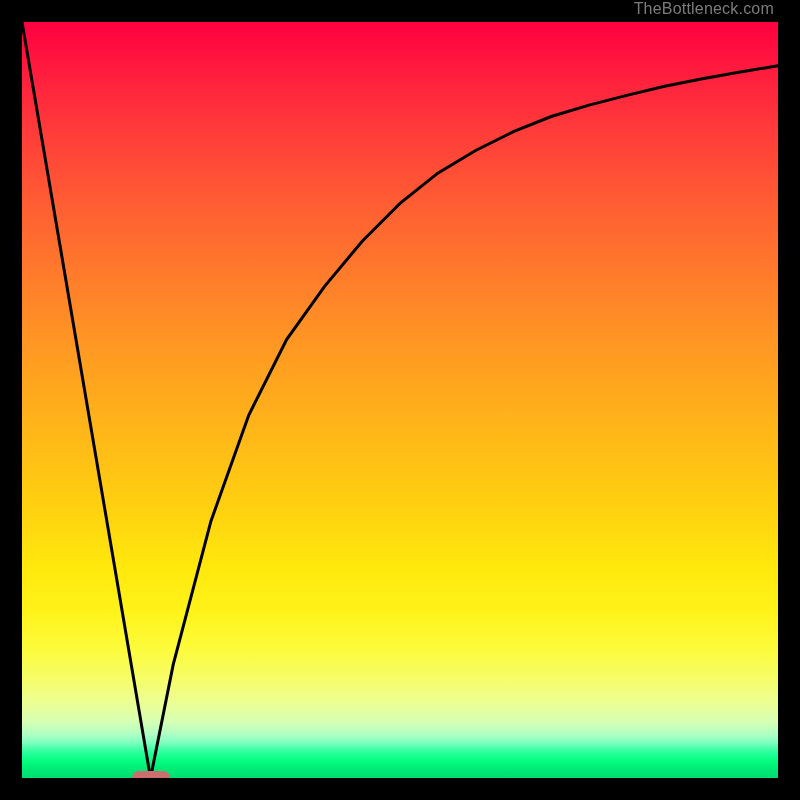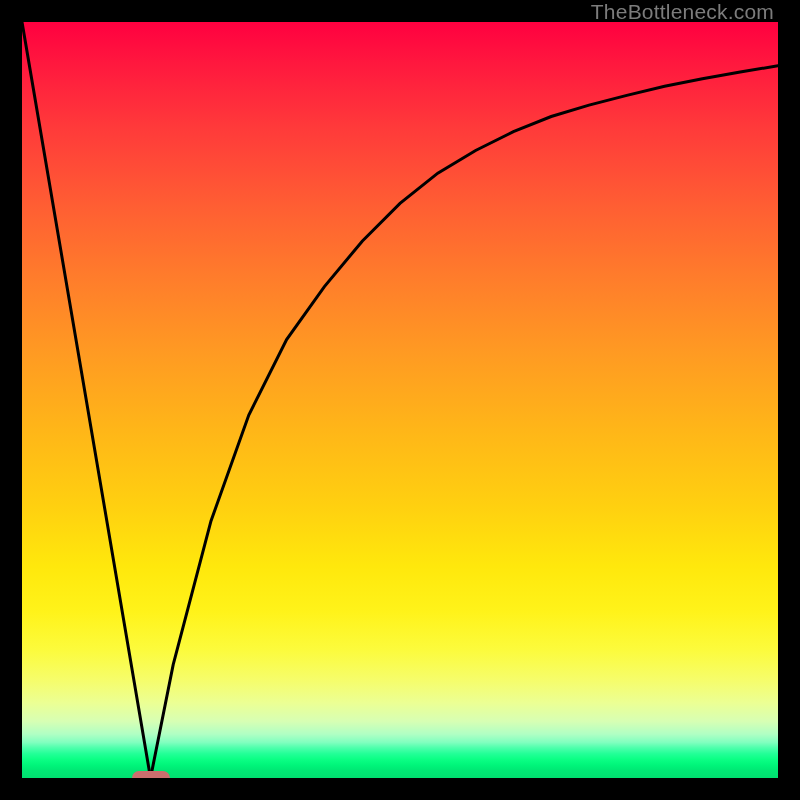--- a/index.html
+++ b/index.html
@@ -53,21 +53,21 @@
       #00f57a 98.3%,
       #00e874 99%,
       #00df70 100%
     );
   }
   .watermark {
     position: absolute;
     top: 0;
     right: 26px;
     color: #7c7c7c;
-    font-size: 21px;
+    font-size: 16px;
     letter-spacing: 0.2px;
     font-weight: 400;
     user-select: none;
   }
   svg.curves {
     position: absolute;
     inset: 0;
   }
   .marker {
     position: absolute;

